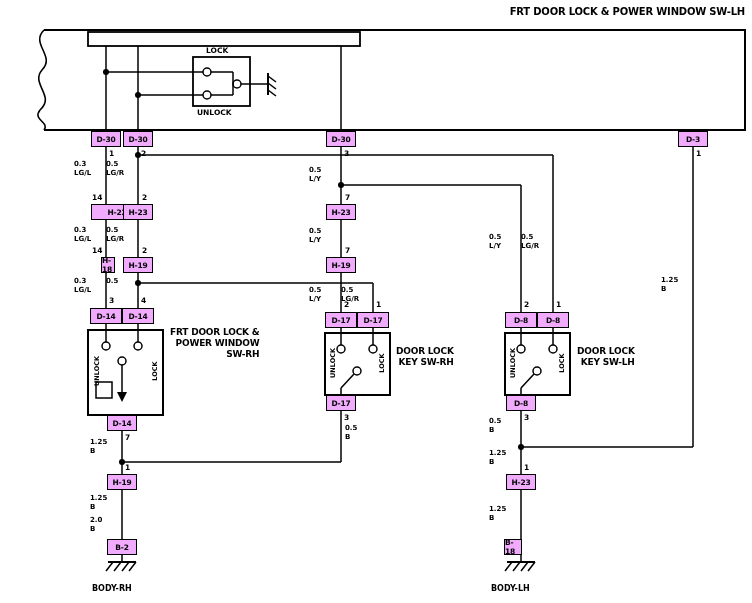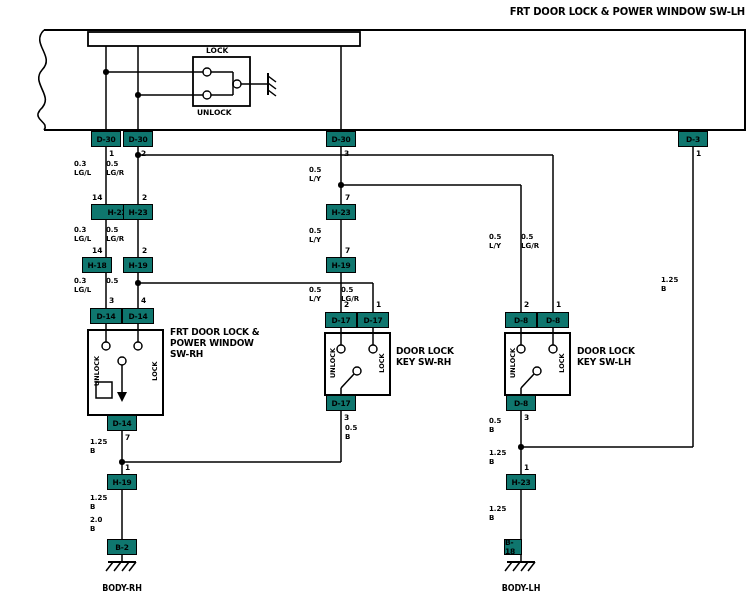--- a/index.html
+++ b/index.html
@@ -1,33 +1,33 @@
 <!DOCTYPE html>
 <html><head>
 <meta charset="utf-8">
 <style>
   html,body{margin:0;padding:0;background:#fff;}
   #stage{position:relative;width:752px;height:603px;background:#fff;overflow:hidden;
          font-family:"DejaVu Sans",sans-serif;color:#000;}
   #wiresvg{position:absolute;left:0;top:0;}
-  .conn{position:absolute;height:16px;border:1.7px solid #000;background:#0f766e;
+  .conn{position:absolute;height:16px;border:1.7px solid #000;background:#f0abfc;
         font:bold 7.5px "DejaVu Sans",sans-serif;display:flex;align-items:center;
         justify-content:center;box-sizing:border-box;letter-spacing:-0.2px;}
   .pin{position:absolute;font:bold 7.5px "DejaVu Sans",sans-serif;}
   .wl{position:absolute;width:28px;text-align:left;font:bold 7px "DejaVu Sans",sans-serif;
       line-height:8.5px;white-space:pre-line;}
   .wl.lft{text-align:left;width:24px;}
   .comp{position:absolute;font:bold 9px "DejaVu Sans",sans-serif;line-height:11px;
-        white-space:pre-line;letter-spacing:-0.2px;}
+        white-space:pre-line;letter-spacing:-0.2px;text-align:right;}
   .rot{position:absolute;width:60px;text-align:center;font:bold 6.5px "DejaVu Sans",sans-serif;
        transform:rotate(-90deg);}
   .title{position:absolute;right:7px;top:6px;font:bold 10px "DejaVu Sans",sans-serif;
          letter-spacing:-0.2px;}
   .swlabel{position:absolute;font:bold 7.5px "DejaVu Sans",sans-serif;}
-  .bodylabel{position:absolute;width:60px;text-align:center;
+  .bodylabel{position:absolute;width:60px;text-align:left;
              font:bold 8px "DejaVu Sans",sans-serif;}
 </style>
 </head>
 <body>
 
 <div id="stage">
 
   <svg id="wiresvg" width="752" height="603" viewBox="0 0 752 603">
     <g stroke="#000" stroke-width="1.5" fill="none">
 
@@ -166,21 +166,21 @@
   <div class="swlabel" style="left:206px;top:46px">LOCK</div>
   <div class="swlabel" style="left:197px;top:108px">UNLOCK</div>
 
   <div class="conn" style="left:91px;top:131px;width:30px">D-30</div>
   <div class="conn" style="left:123px;top:131px;width:30px">D-30</div>
   <div class="conn" style="left:326px;top:131px;width:30px">D-30</div>
   <div class="conn" style="left:678px;top:131px;width:30px">D-3</div>
   <div class="conn" style="left:91px;top:204px;width:52px">H-22</div>
   <div class="conn" style="left:123px;top:204px;width:30px">H-23</div>
   <div class="conn" style="left:326px;top:204px;width:30px">H-23</div>
-  <div class="conn" style="left:82px;top:257px;width:30px">H-18</div>
+  <div class="conn" style="left:101px;top:257px;width:14px">H-18</div>
   <div class="conn" style="left:123px;top:257px;width:30px">H-19</div>
   <div class="conn" style="left:326px;top:257px;width:30px">H-19</div>
   <div class="conn" style="left:90px;top:308px;width:32px">D-14</div>
   <div class="conn" style="left:122px;top:308px;width:32px">D-14</div>
   <div class="conn" style="left:325px;top:312px;width:32px">D-17</div>
   <div class="conn" style="left:357px;top:312px;width:32px">D-17</div>
   <div class="conn" style="left:505px;top:312px;width:32px">D-8</div>
   <div class="conn" style="left:537px;top:312px;width:32px">D-8</div>
   <div class="conn" style="left:107px;top:415px;width:30px">D-14</div>
   <div class="conn" style="left:326px;top:395px;width:30px">D-17</div>

